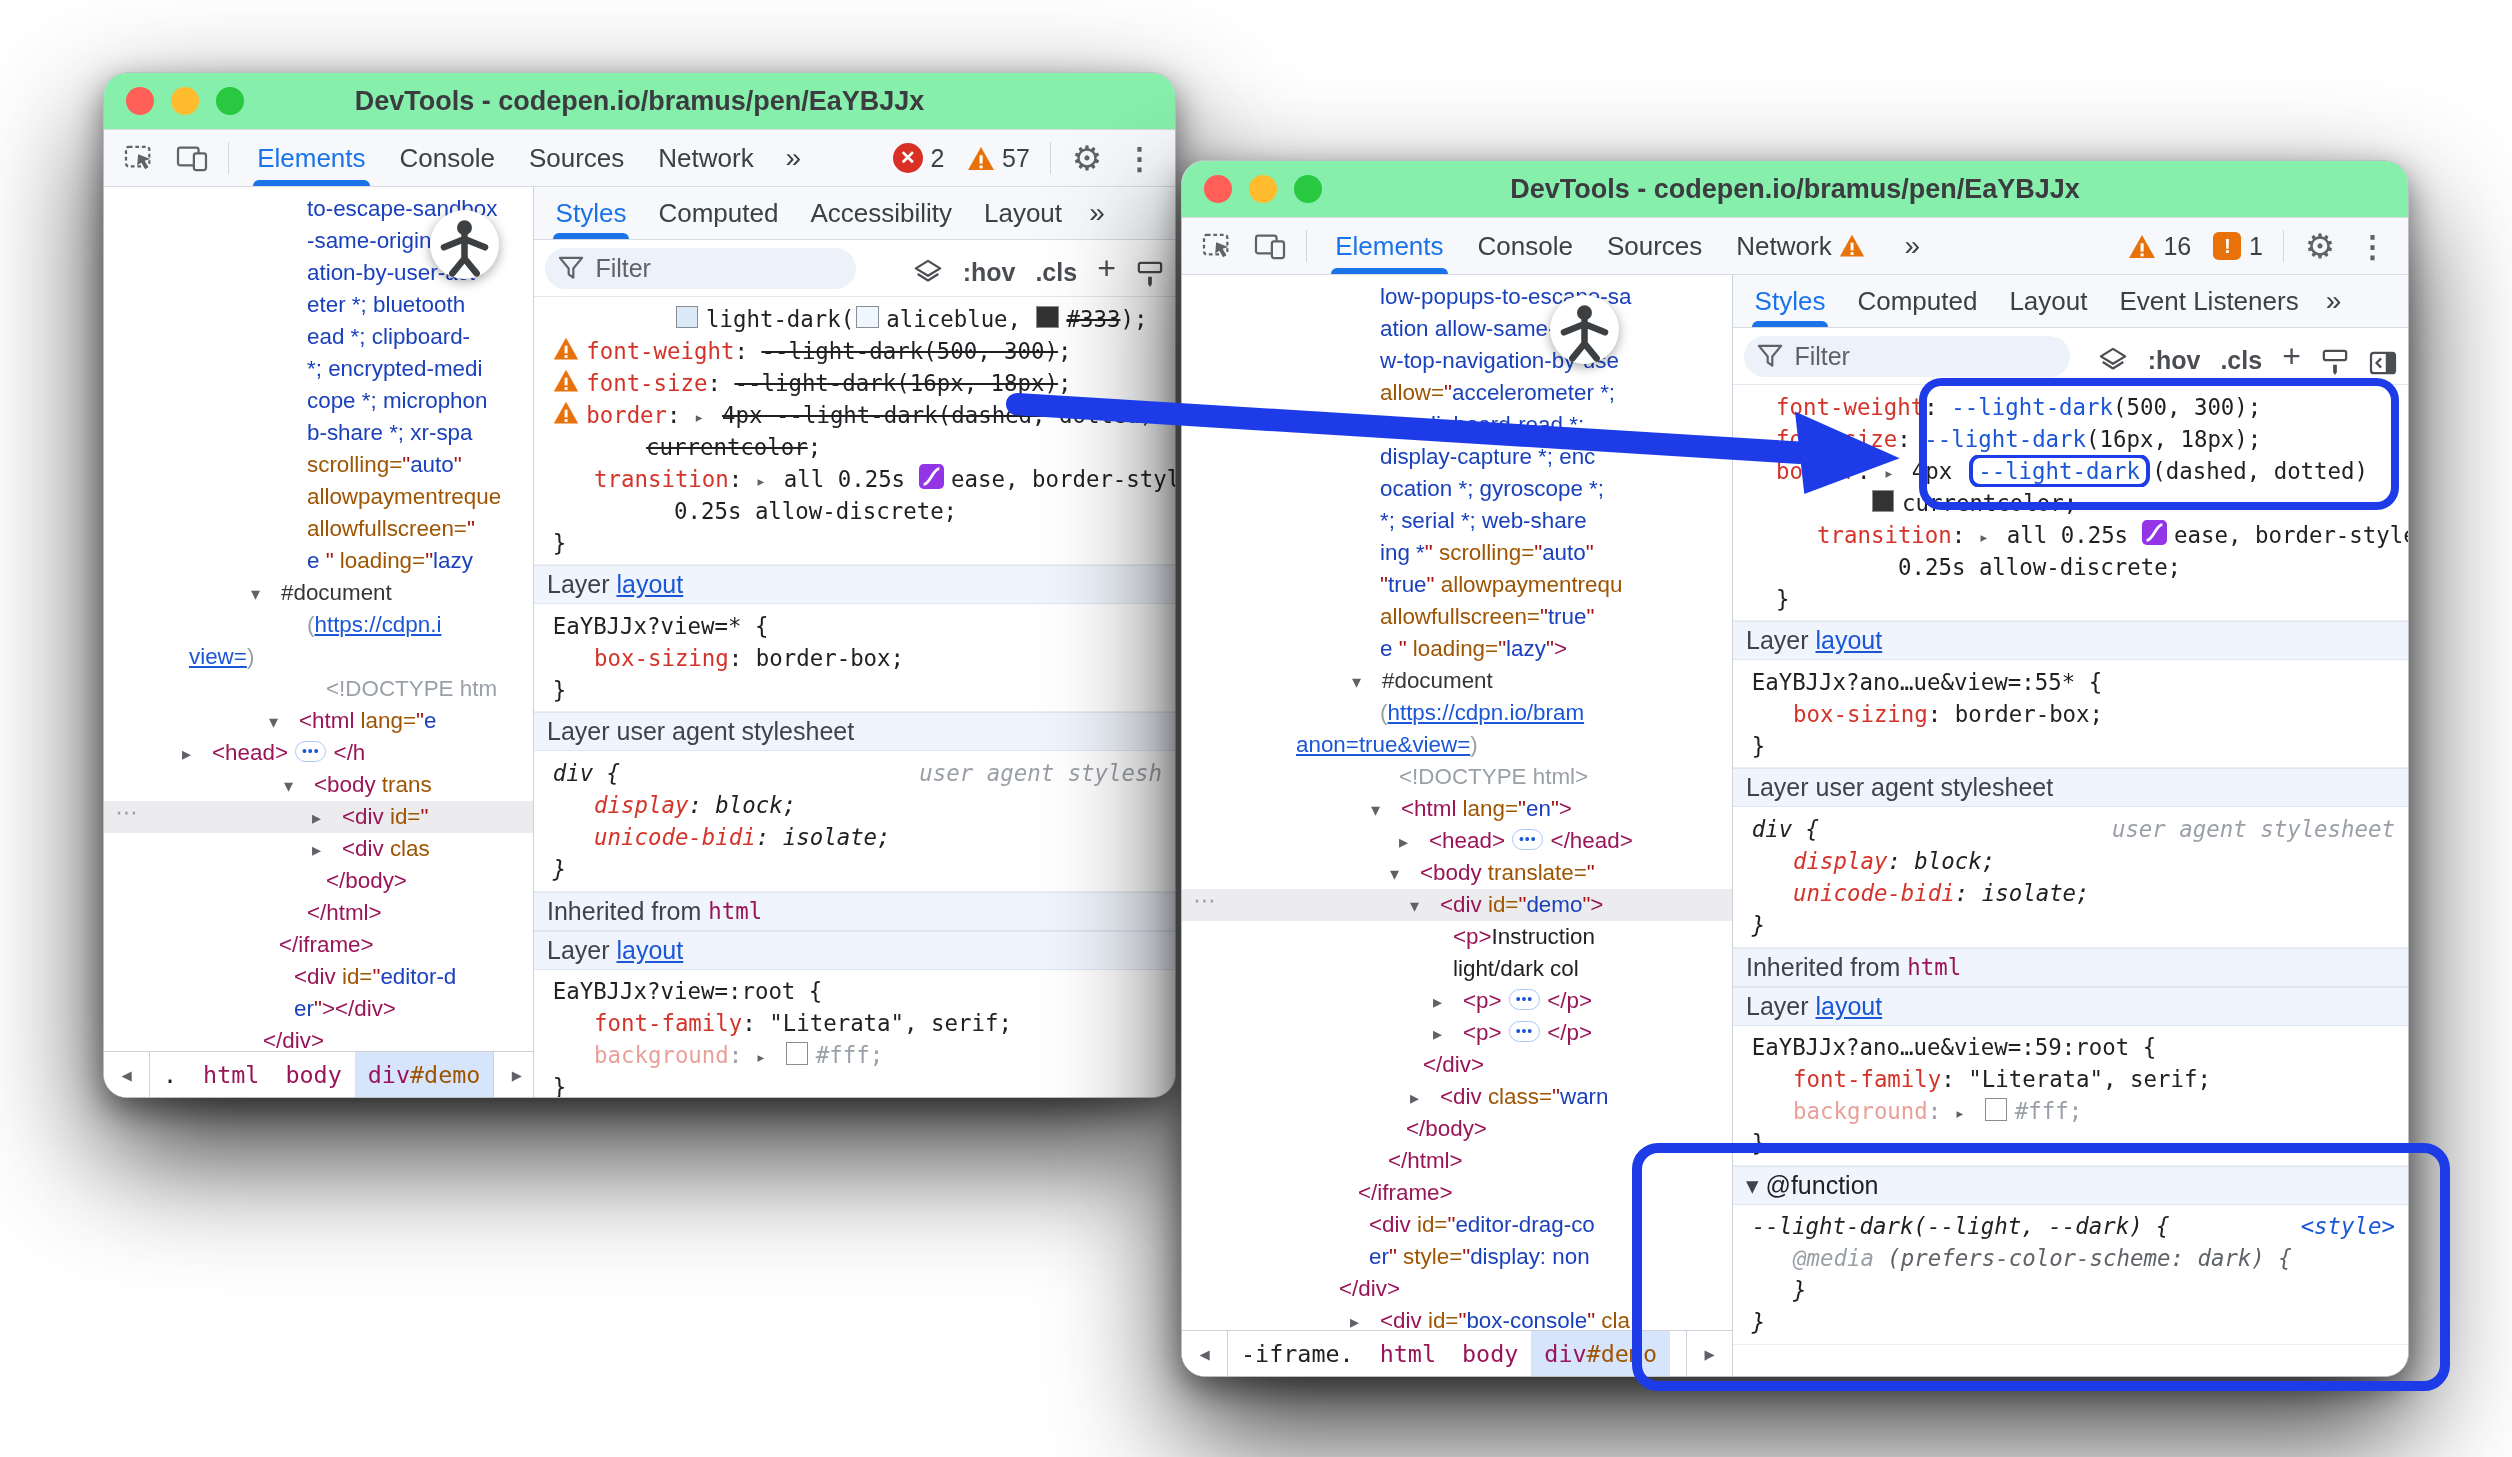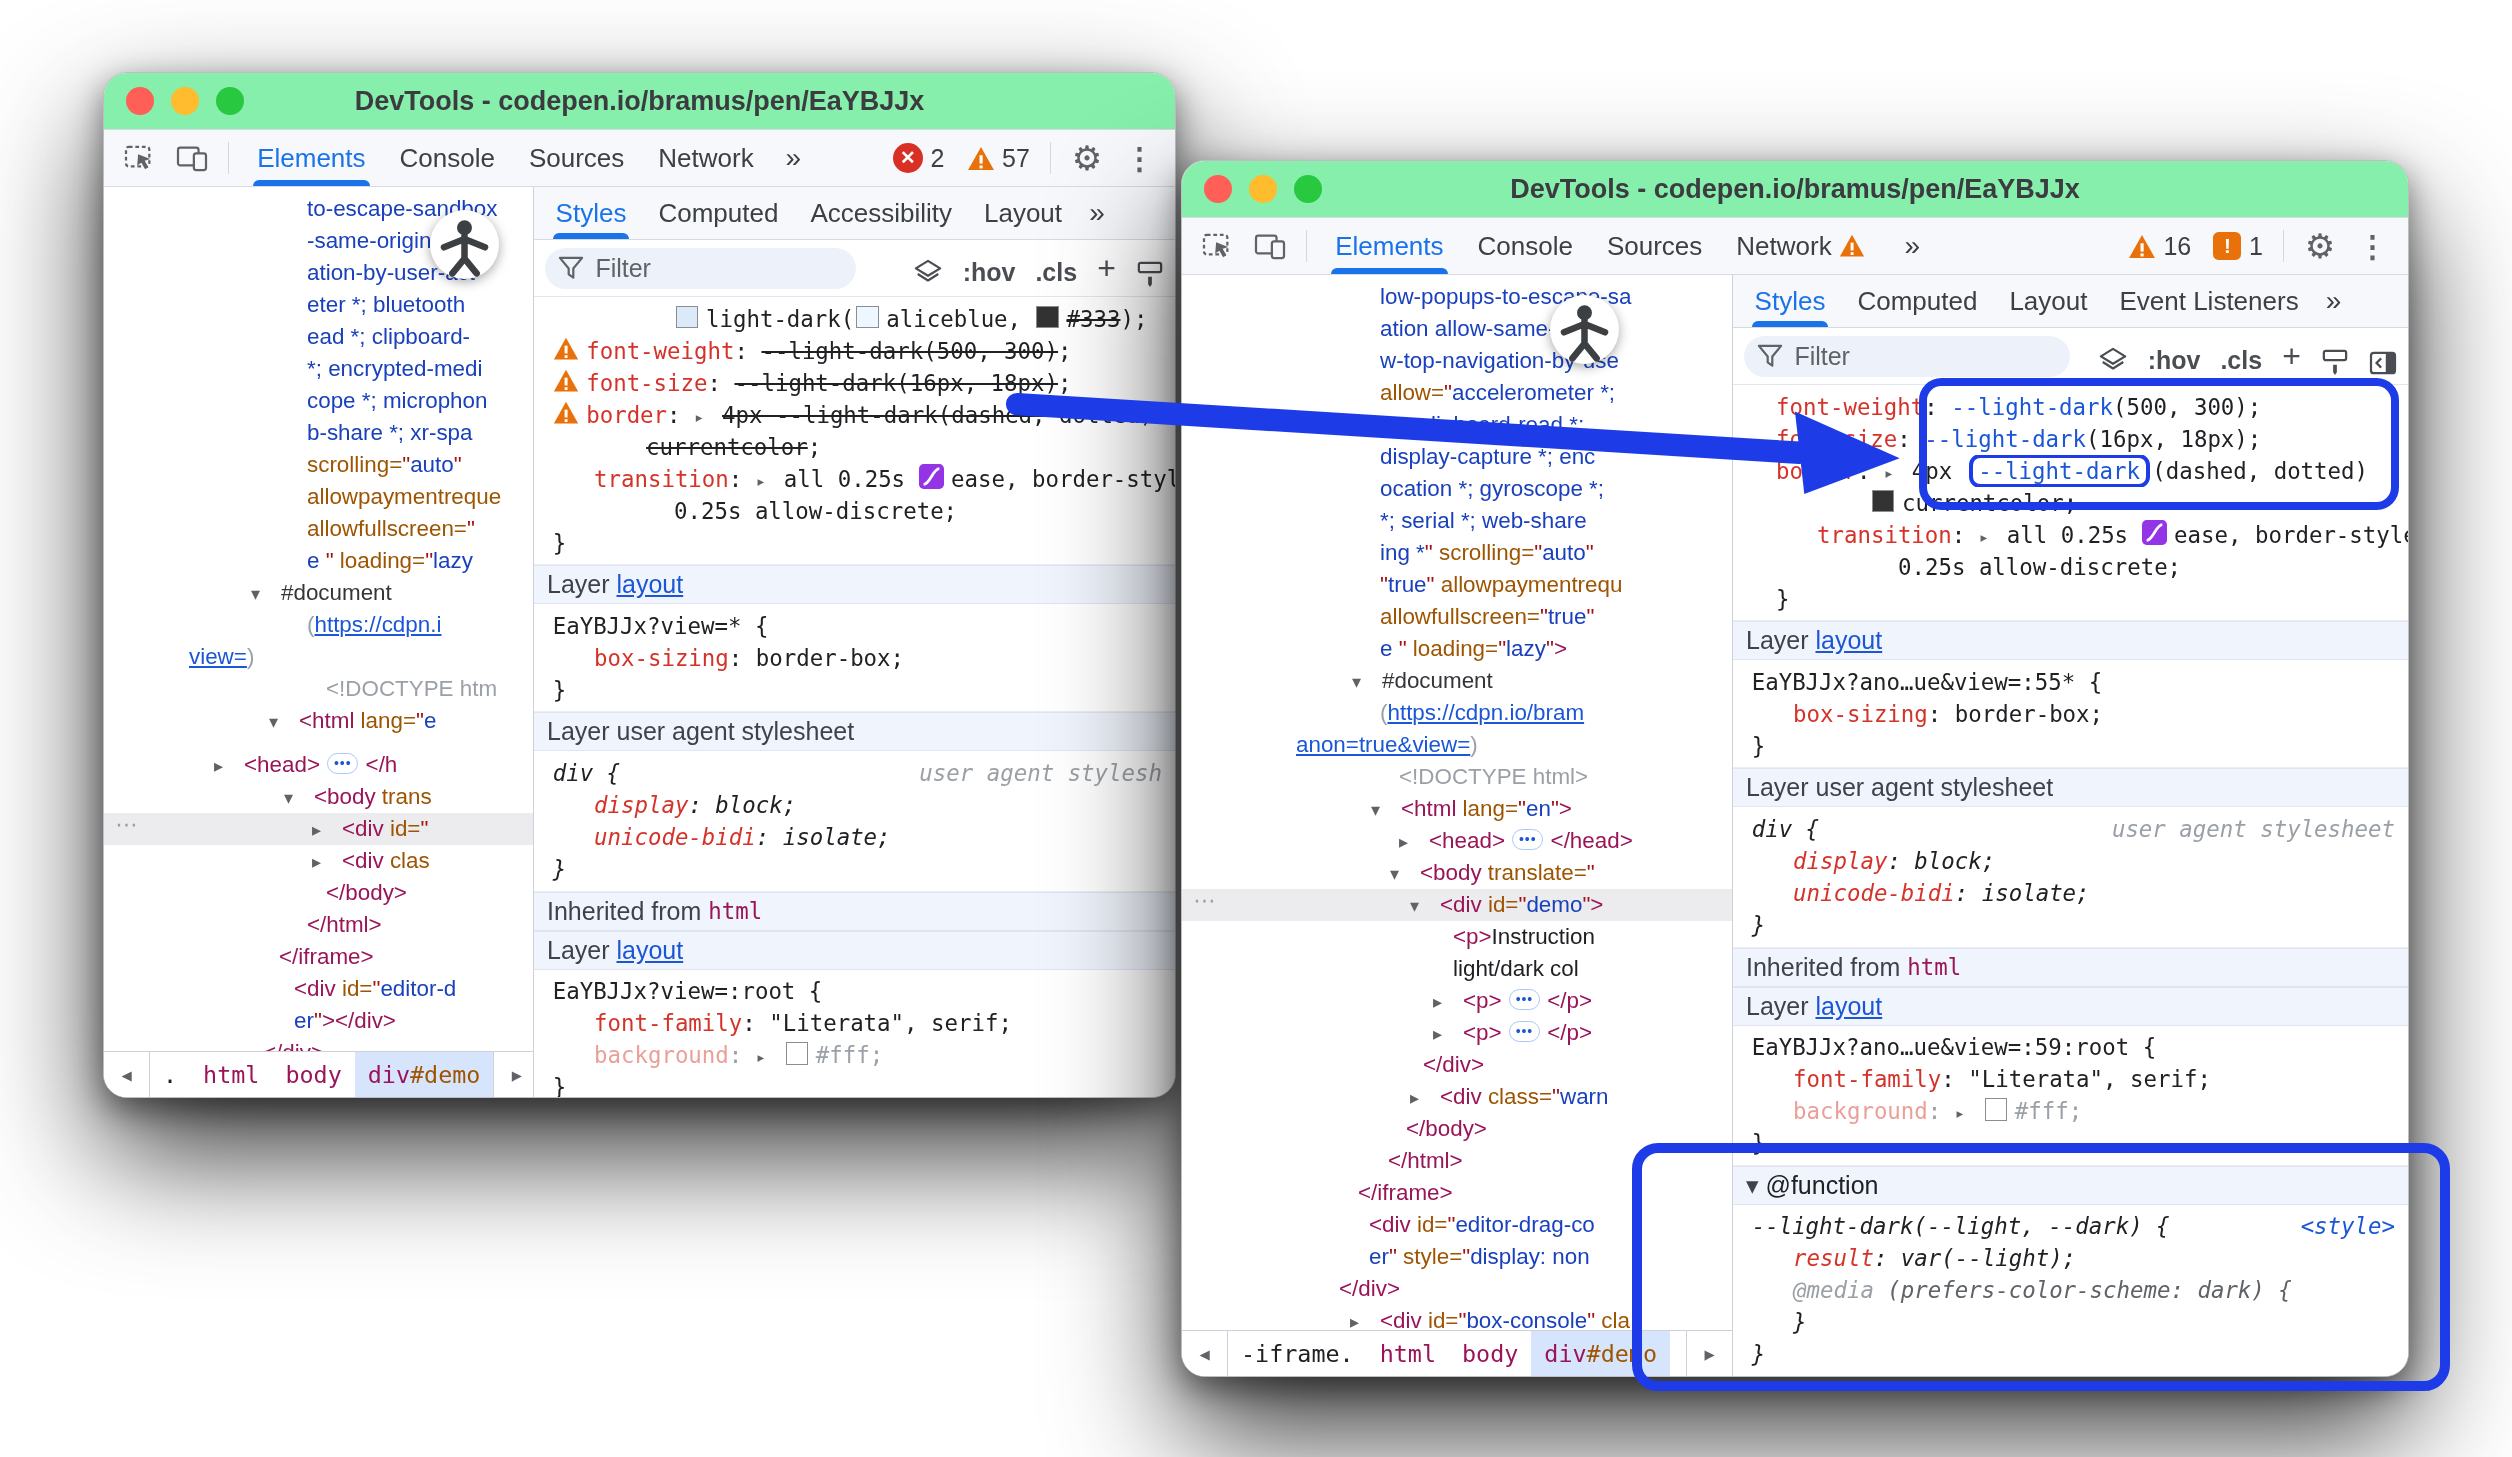--- a/index.html
+++ b/index.html
@@ -168,21 +168,21 @@
           <div class="dom-row"><div class="dom-text" style="padding-left: 203px;"><span class="val">b-share *; xr-spa</span></div></div>
           <div class="dom-row"><div class="dom-text" style="padding-left: 203px;"><span class="attr">scrolling=</span><span class="q">"</span><span class="val">auto</span><span class="q">"</span></div></div>
           <div class="dom-row"><div class="dom-text" style="padding-left: 203px;"><span class="attr">allowpaymentreque</span></div></div>
           <div class="dom-row"><div class="dom-text" style="padding-left: 203px;"><span class="attr">allowfullscreen=</span><span class="q">"</span></div></div>
           <div class="dom-row"><div class="dom-text" style="padding-left: 203px;"><span class="val">e </span><span class="q">" </span><span class="attr">loading=</span><span class="q">"</span><span class="val">lazy</span></div></div>
           <div class="dom-row"><div class="dom-text" style="padding-left: 147px;"><span class="exp">▾</span><span class="doc">#document</span></div></div>
           <div class="dom-row"><div class="dom-text" style="padding-left: 203px;"><span class="gray">(</span><span class="link">https://cdpn.i</span></div></div>
           <div class="dom-row"><div class="dom-text" style="padding-left: 85px;"><span class="link">view=</span><span class="gray">)</span></div></div>
           <div class="dom-row"><div class="dom-text" style="padding-left: 222px;"><span class="gray">&lt;!DOCTYPE htm</span></div></div>
           <div class="dom-row"><div class="dom-text" style="padding-left: 165px;"><span class="exp">▾</span><span class="tag">&lt;html </span><span class="attr">lang=</span><span class="q">"</span><span class="val">e</span></div></div>
-          <div class="dom-row"><div class="dom-text" style="padding-left: 110px; margin-top: 12px;"><span class="exp">▸</span><span class="tag">&lt;head&gt;</span><span class="ell">•••</span><span class="tag">&lt;/h</span></div></div>
+          <div class="dom-row"><div class="dom-text" style="padding-left: 78px;"><span class="exp">▸</span><span class="tag">&lt;head&gt;</span><span class="ell">•••</span><span class="tag">&lt;/h</span></div></div>
           <div class="dom-row"><div class="dom-text" style="padding-left: 180px;"><span class="exp">▾</span><span class="tag">&lt;body </span><span class="attr">trans</span></div></div>
           <div class="dom-row sel"><span class="gutter-dots">⋯</span><div class="dom-text" style="padding-left: 208px;"><span class="exp">▸</span><span class="tag">&lt;div </span><span class="attr">id=</span><span class="q">"</span></div></div>
           <div class="dom-row"><div class="dom-text" style="padding-left: 208px;"><span class="exp">▸</span><span class="tag">&lt;div </span><span class="attr">clas</span></div></div>
           <div class="dom-row"><div class="dom-text" style="padding-left: 222px;"><span class="tag">&lt;/body&gt;</span></div></div>
           <div class="dom-row"><div class="dom-text" style="padding-left: 203px;"><span class="tag">&lt;/html&gt;</span></div></div>
           <div class="dom-row"><div class="dom-text" style="padding-left: 175px;"><span class="tag">&lt;/iframe&gt;</span></div></div>
           <div class="dom-row"><div class="dom-text" style="padding-left: 190px;"><span class="tag">&lt;div </span><span class="attr">id=</span><span class="q">"</span><span class="val">editor-d</span></div></div>
           <div class="dom-row"><div class="dom-text" style="padding-left: 190px;"><span class="val">er</span><span class="q">"</span><span class="tag">&gt;&lt;/div&gt;</span></div></div>
           <div class="dom-row"><div class="dom-text" style="padding-left: 159px;"><span class="tag">&lt;/div&gt;</span></div></div>
         </div>
@@ -453,21 +453,20 @@
           <div class="sec-header"><span class="hd">Layer </span><span class="hlink">layout</span></div>
           <div class="rule">
             <div class="style-line" style="padding-left: 18.7px;"><span class="src">EaYBJJx?ano…ue&amp;view=:59</span><span class="v">:root {</span></div>
             <div class="style-line" style="padding-left: 60px;"><span class="prop">font-family</span><span class="v">: "Literata", serif;</span></div>
             <div class="style-line" style="padding-left: 60px;"><span class="propdim">background</span><span class="vdim">: </span><span class="tri">▸</span><span class="sw" style="background: rgb(255, 255, 255);"></span><span class="vdim">#fff;</span></div>
             <div class="style-line" style="padding-left: 18.7px;"><span class="v">}</span></div>
           </div>
           <div class="sec-header"><span class="exp2">▾ </span><span class="hd2">@function</span></div>
           <div class="rule italic">
             <div class="style-line" style="padding-left: 18.7px;"><span class="stylelink">&lt;style&gt;</span><span class="v">--light-dark(--light, --dark) {</span></div>
-            <div class="style-line" style="padding-left: 60px;"><span class="prop">result</span><span class="v">: var(--light);</span></div>
             <div class="style-line" style="padding-left: 60px;"><span class="gray">@media</span><span class="gray2"> (prefers-color-scheme: dark) {</span></div>
             <div class="style-line" style="padding-left: 60px;"><span class="v">}</span></div>
             <div class="style-line" style="padding-left: 18.7px;"><span class="v">}</span></div>
           </div>
         </div>
     </div>
   </div>
 </div>
 
 <div class="person" id="person-back">

